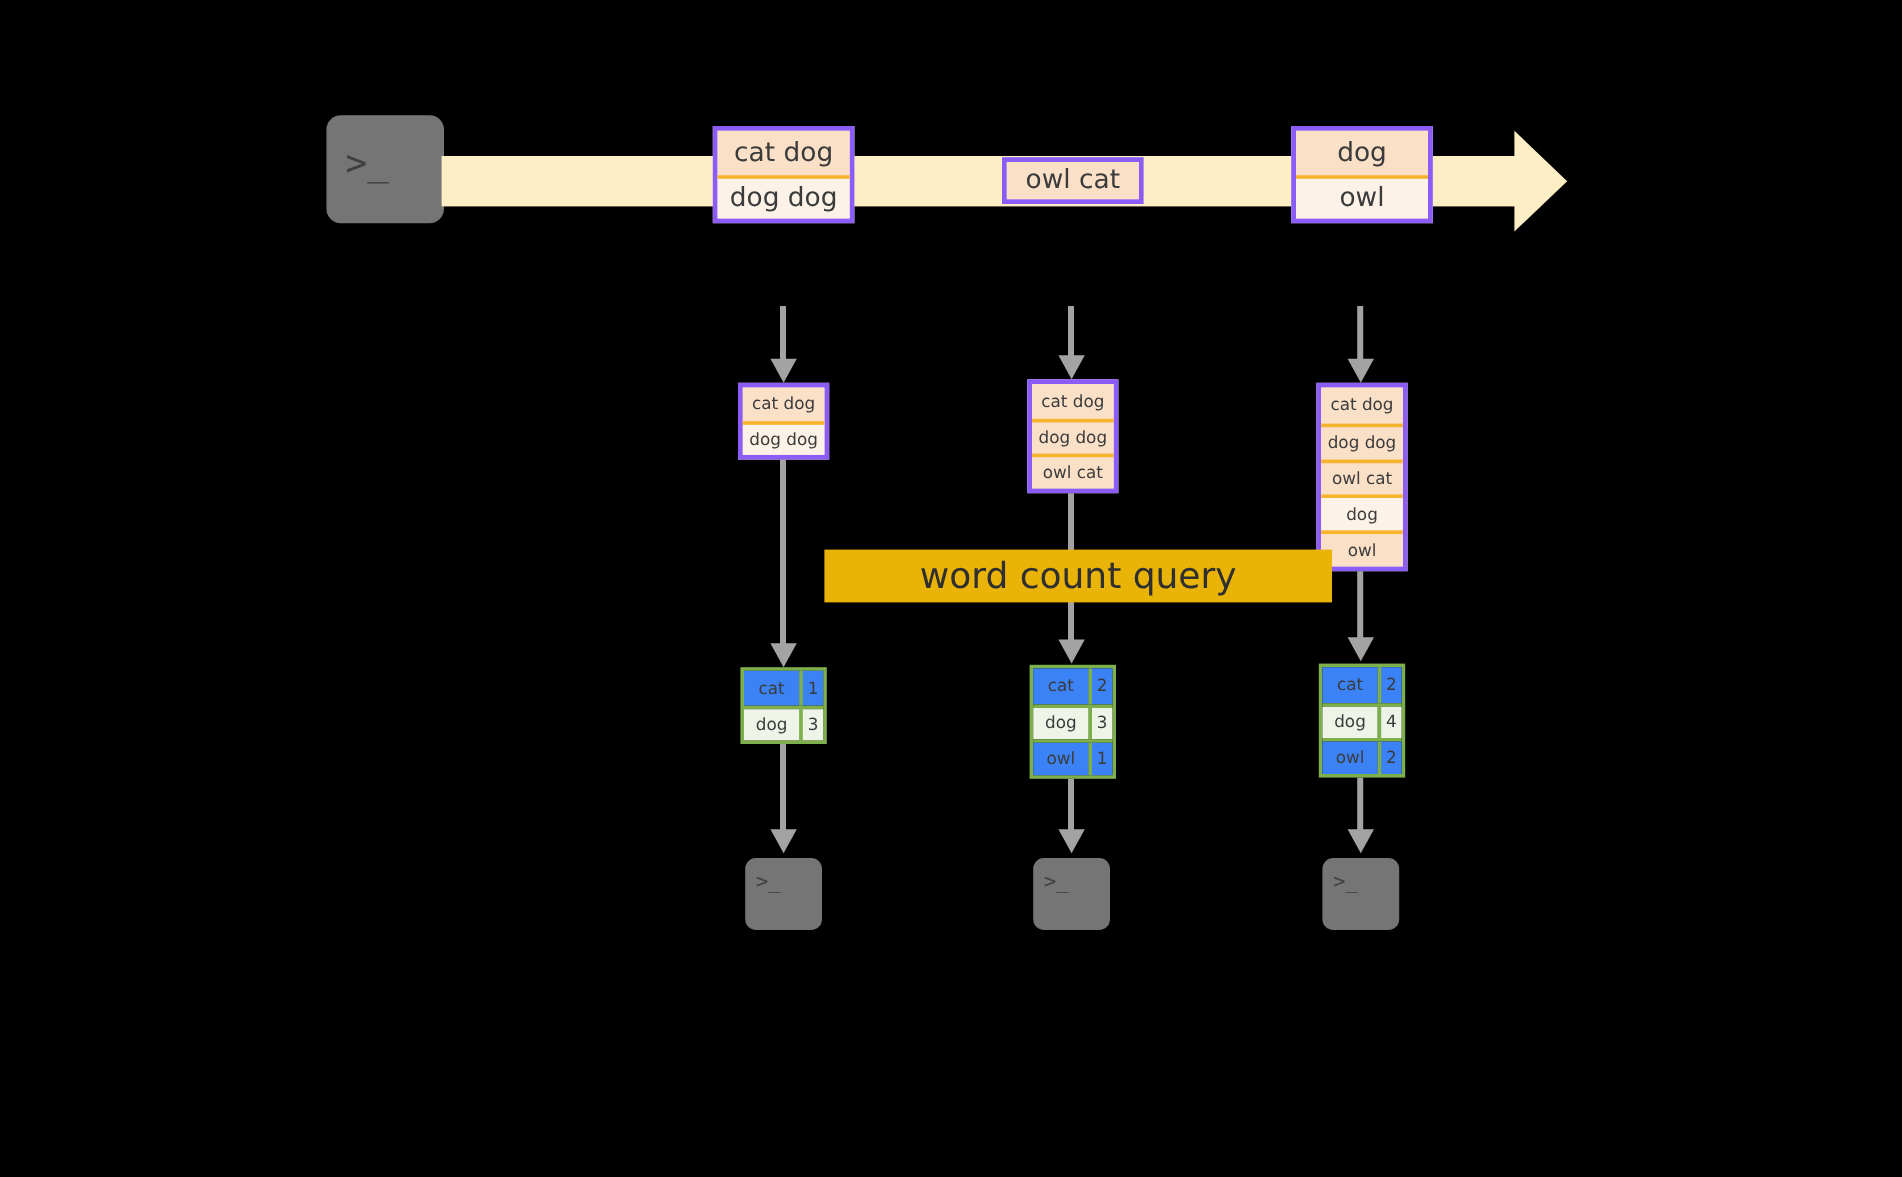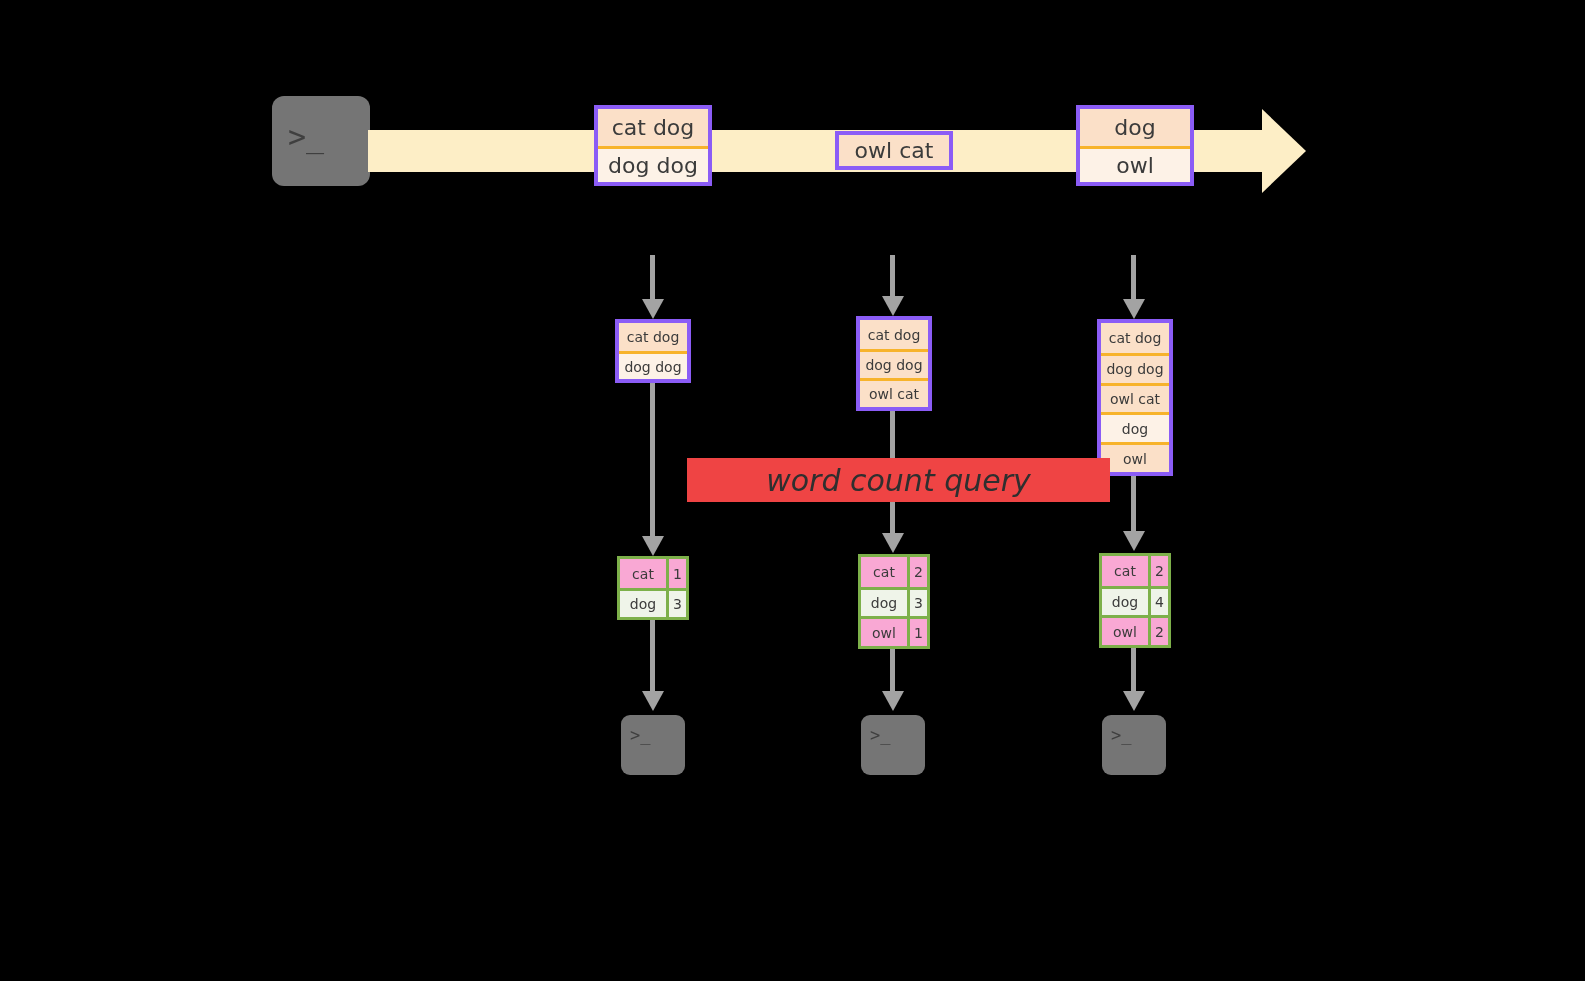--- a/index.html
+++ b/index.html
@@ -77,45 +77,44 @@
     display:flex;box-sizing:border-box;
   }
   .gtable .grow + .grow{border-top:3px solid #7db04a;}
   .gtable .gcell{
     box-sizing:border-box;
     display:flex;align-items:center;justify-content:center;
     color:#3b3b3b;white-space:nowrap;
   }
   .gtable .gcell.key{}
   .gtable .gcell.val{border-left:3px solid #7db04a;}
-  .gfill-dark{background:#f9a8d4;}
+  .gfill-dark{background:#3b82f6;}
   .gfill-light{background:#eff4e9;}
 
   
   .conn{
     position:absolute;
     background:#a3a3a3;
     width:5px;
   }
   .conn-head{
     position:absolute;
     width:0;height:0;
     border-left:11px solid transparent;
     border-right:11px solid transparent;
     border-top:20px solid #a3a3a3;
   }
 
   
   .banner{
     position:absolute;
-    background:#ef4444;
+    background:#eab308;
     display:flex;align-items:center;justify-content:center;
     color:#2f2f2f;
     z-index:40;
-    font-style:italic;
   }
 </style>
 </head>
 <body>
 
 <div id="stage">
 
   <div class="terminal" style="left:272px;top:96px;width:98px;height:90px;">
     <div class="hatch"></div>
     <div class="prompt" style="left:16px;top:26px;font-size:30px;">&gt;_</div>

